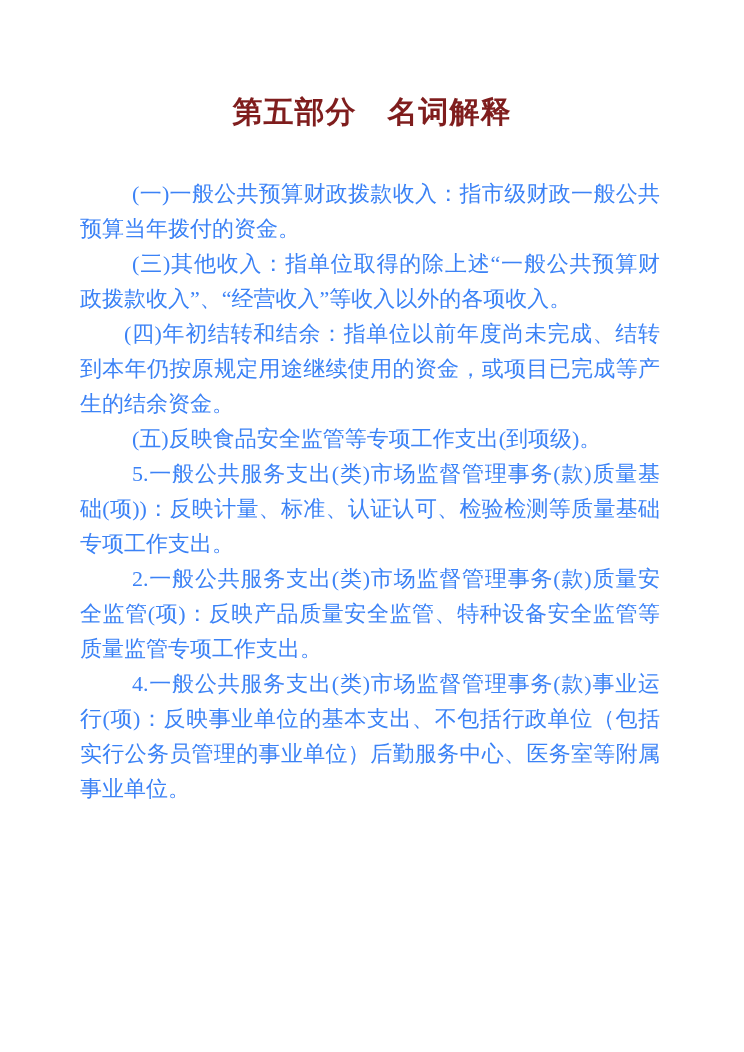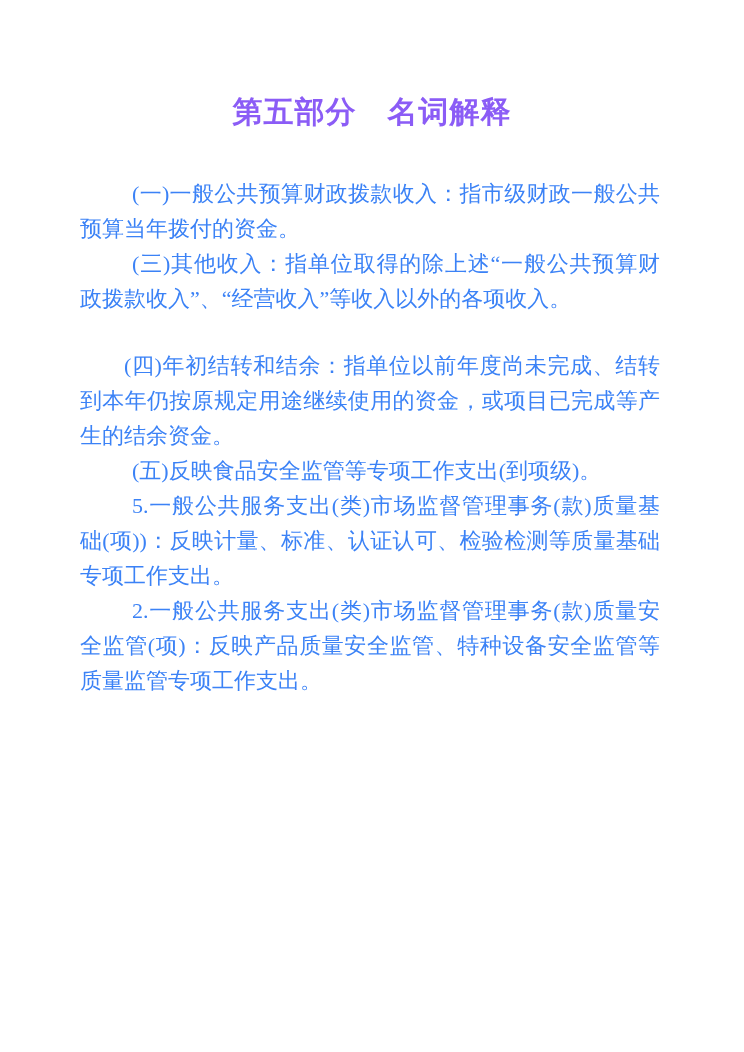--- a/index.html
+++ b/index.html
@@ -16,51 +16,51 @@
     box-sizing: border-box;
   }
   .doc-title {
     margin: 0;
     padding-top: 94px;
     text-align: center;
     font-family: "Liberation Sans", "DejaVu Sans", sans-serif;
     font-size: 30px;
     line-height: 36px;
     font-weight: 700;
-    color: #8b5cf6;
+    color: #7f1d1d;
     letter-spacing: 1px;
   }
   .doc-body {
     width: 580px;
     margin-left: 80px;
     margin-top: 46px;
     font-family: "Liberation Serif", "DejaVu Serif", serif;
     font-size: 22px;
     line-height: 35px;
     color: #3b82f6;
     text-align: justify;
     text-justify: inter-character;
   }
   .doc-body p {
     margin: 0;
     padding: 0;
     text-indent: 52px;
   }
   .doc-body p.indent-sm {
     text-indent: 44px;
-    margin-top: 32px;
   }
 </style>
 </head>
 <body>
 
 <div class="page">
   <h1 class="doc-title">第五部分　名词解释</h1>
 
   <div class="doc-body">
     <p>(一)一般公共预算财政拨款收入：指市级财政一般公共预算当年拨付的资金。</p>
     <p>(三)其他收入：指单位取得的除上述“一般公共预算财政拨款收入”、“经营收入”等收入以外的各项收入。</p>
     <p class="indent-sm">(四)年初结转和结余：指单位以前年度尚未完成、结转到本年仍按原规定用途继续使用的资金，或项目已完成等产生的结余资金。</p>
     <p>(五)反映食品安全监管等专项工作支出(到项级)。</p>
     <p>5.一般公共服务支出(类)市场监督管理事务(款)质量基础(项))：反映计量、标准、认证认可、检验检测等质量基础专项工作支出。</p>
     <p>2.一般公共服务支出(类)市场监督管理事务(款)质量安全监管(项)：反映产品质量安全监管、特种设备安全监管等质量监管专项工作支出。</p>
+    <p>4.一般公共服务支出(类)市场监督管理事务(款)事业运行(项)：反映事业单位的基本支出、不包括行政单位（包括实行公务员管理的事业单位）后勤服务中心、医务室等附属事业单位。</p>
   </div>
 </div>
 
 </body></html>

